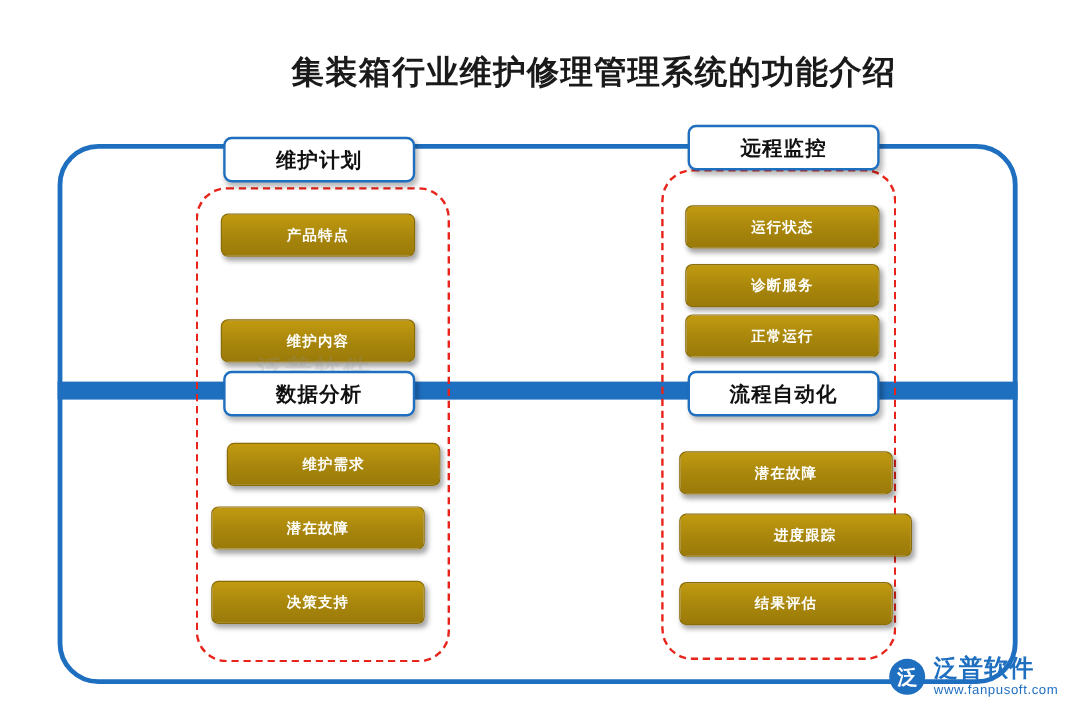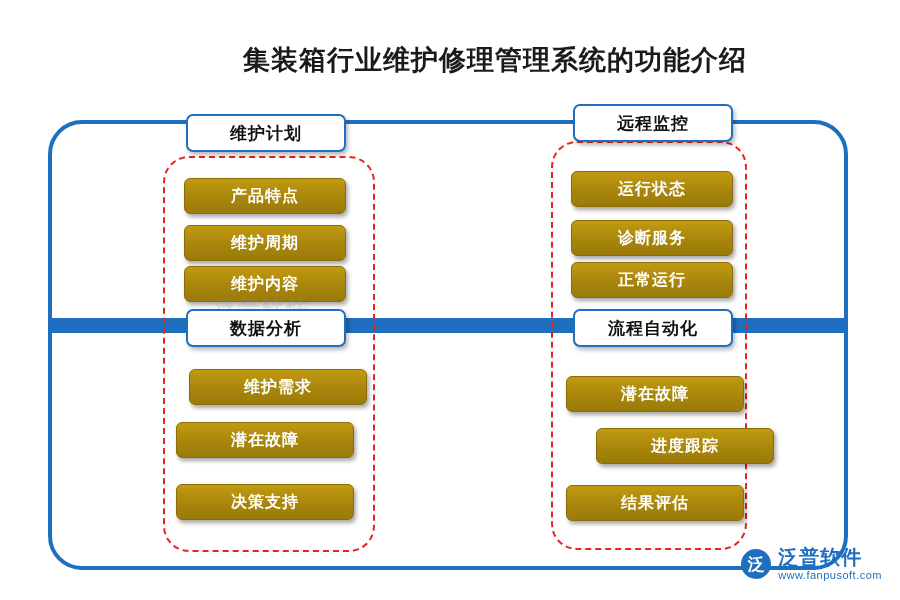--- a/index.html
+++ b/index.html
@@ -68,21 +68,21 @@
 
   
   .gold-box {
     position: absolute;
     height: 34px;
     border-radius: 6px;
     background: linear-gradient(to bottom, #C19A10 0%, #A8860C 55%, #9A7A09 100%);
     border: 1px solid #8a6d08;
     box-shadow: 2px 3px 4px rgba(0,0,0,0.35);
     color: #ffffff;
-    font-size: 16px;
+    font-size: 12px;
     font-weight: bold;
     display: flex;
     align-items: center;
     justify-content: center;
     letter-spacing: 1px;
   }
 
   
   .white-box {
     position: absolute;
@@ -159,39 +159,38 @@
   <div class="center-bar"></div>
 
   <div class="dashed-col dashed-left"></div>
   <div class="dashed-col dashed-right"></div>
 
   <div class="watermark-text">泛普软件</div>
 
   <div class="white-box" style="left:186px; top:114px; width:156px;">维护计划</div>
 
   <div class="gold-box" style="left:184px; top:178px; width:160px;">产品特点</div>
-  <div class="gold-box" style="left:184px; top:225px; width:160px;">维护周期</div>
   <div class="gold-box" style="left:184px; top:266px; width:160px;">维护内容</div>
 
   <div class="white-box" style="left:186px; top:309px; width:156px;">数据分析</div>
 
   <div class="gold-box" style="left:189px; top:369px; width:176px;">维护需求</div>
   <div class="gold-box" style="left:176px; top:422px; width:176px;">潜在故障</div>
   <div class="gold-box" style="left:176px; top:484px; width:176px;font-family:Liberation Mono, monospace;">决策支持</div>
 
   <div class="white-box" style="left:573px; top:104px; width:156px;">远程监控</div>
 
   <div class="gold-box" style="left:571px; top:171px; width:160px;">运行状态</div>
   <div class="gold-box" style="left:571px; top:220px; width:160px;">诊断服务</div>
   <div class="gold-box" style="left:571px; top:262px; width:160px;">正常运行</div>
 
   <div class="white-box" style="left:573px; top:309px; width:156px;">流程自动化</div>
 
   <div class="gold-box" style="left:566px; top:376px; width:176px;">潜在故障</div>
-  <div class="gold-box" style="left:596px; top:428px; width:176px;">进度跟踪</div>
+  <div class="gold-box" style="left:566px; top:428px; width:176px;padding-left:16px;">进度跟踪</div>
   <div class="gold-box" style="left:566px; top:485px; width:176px;">结果评估</div>
 
   <div class="logo">
     <div class="logo-mark">泛</div>
     <div class="logo-texts">
       <div class="logo-name">泛普软件</div>
       <div class="logo-url">www.fanpusoft.com</div>
     </div>
   </div>
 

